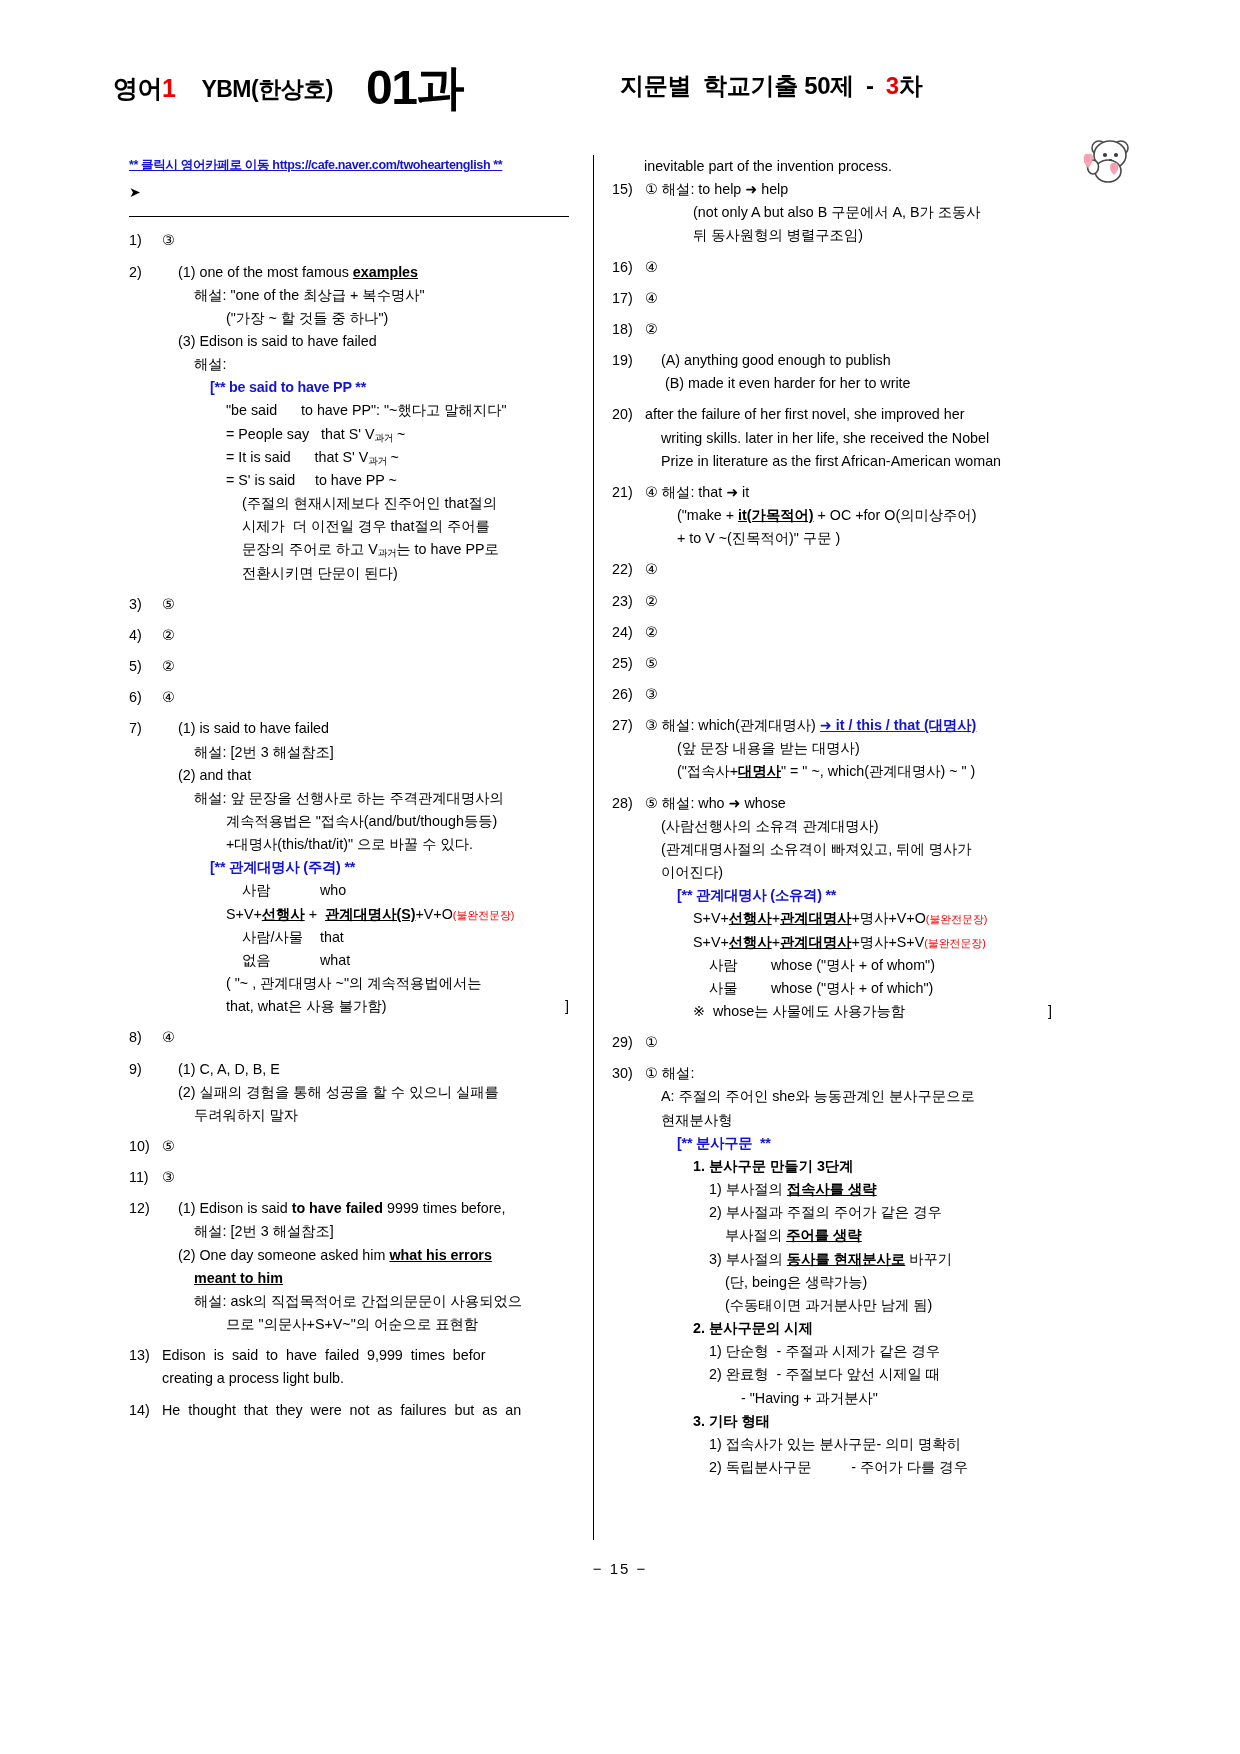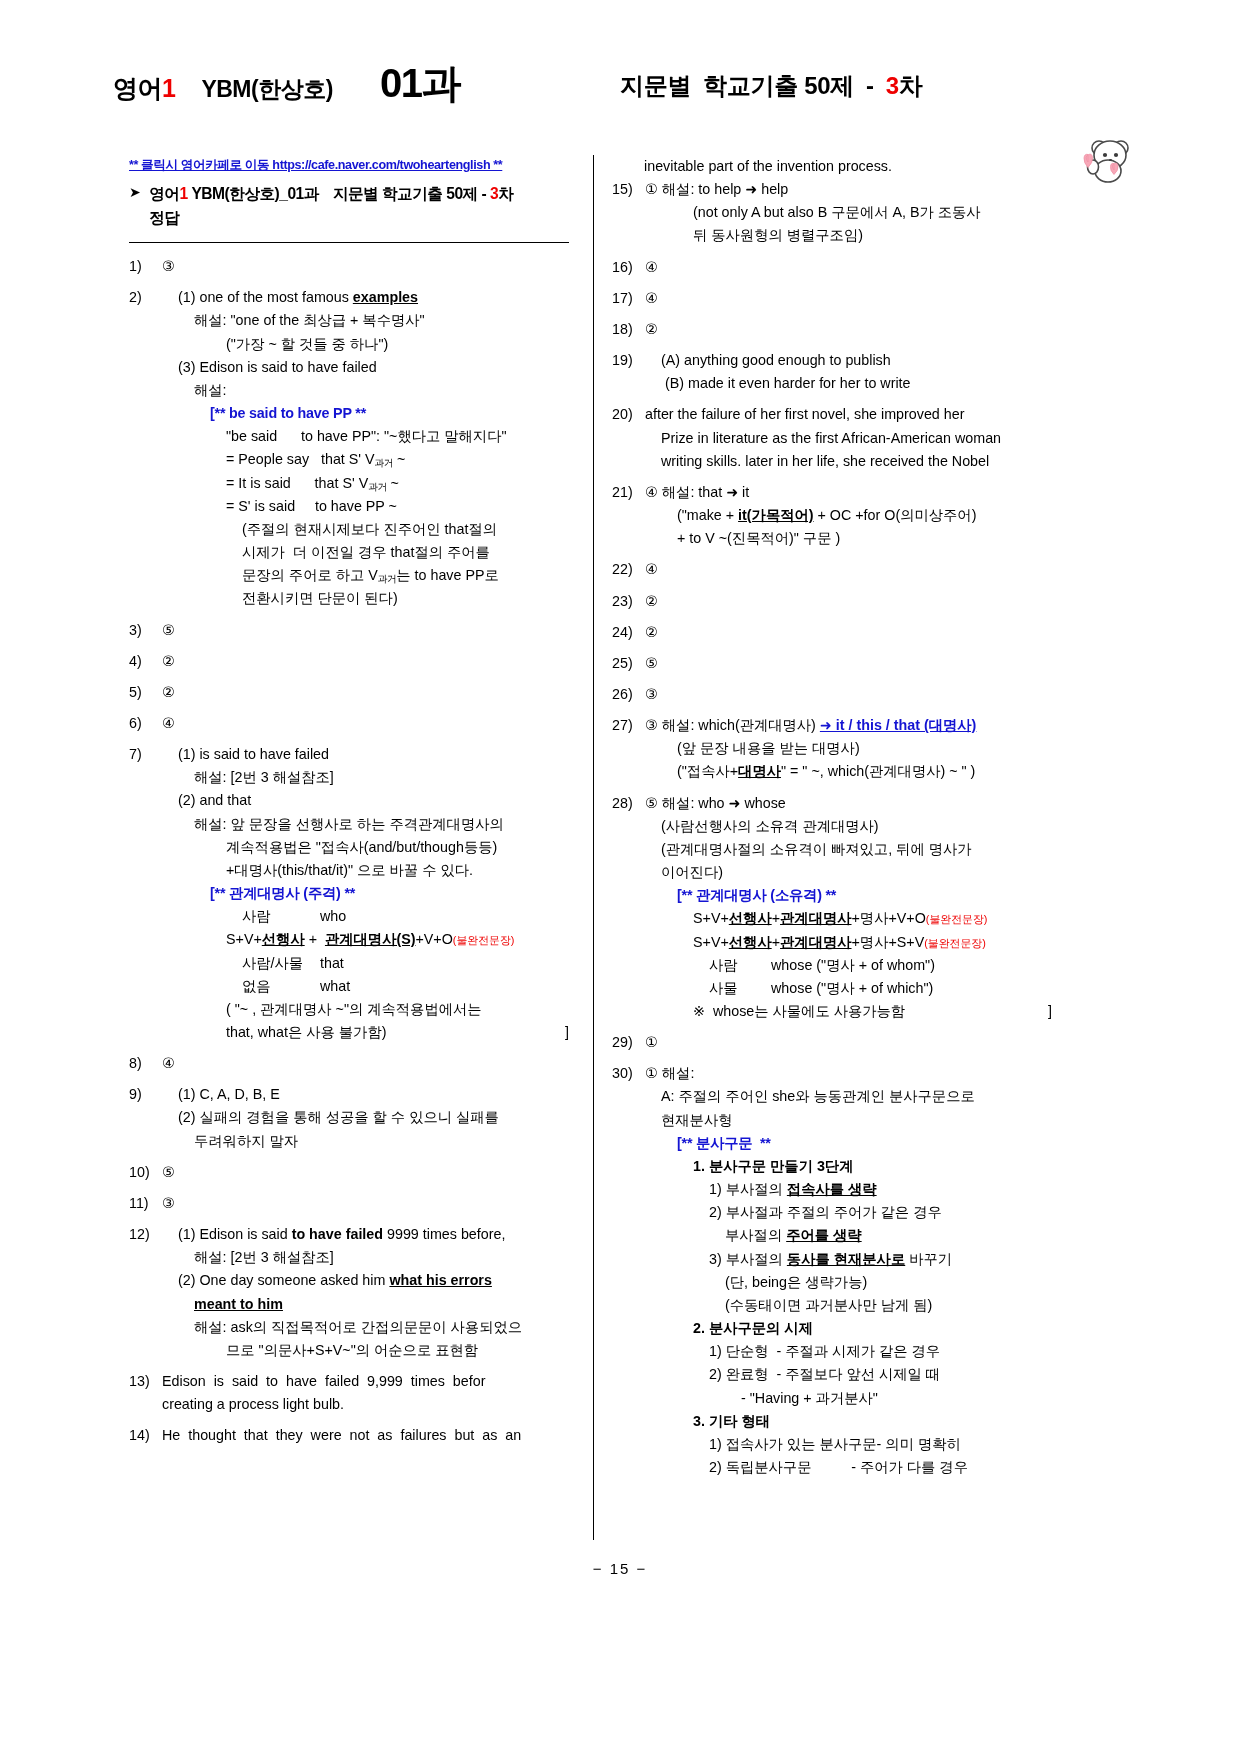--- a/index.html
+++ b/index.html
@@ -44,23 +44,23 @@
     letter-spacing: -0.5px;
   }
   .mh-subject .num { color: #ee0000; }
   .mh-pub {
     font-size: 23px;
     font-weight: bold;
     letter-spacing: -0.5px;
   }
   .mh-lesson {
     position: absolute;
-    left: 380px;
+    left: 366px;
     top: -6px;
-    font-size: 40px;
+    font-size: 48px;
     font-weight: bold;
     letter-spacing: -1.5px;
   }
   .mh-right {
     position: absolute;
     left: 620px;
     top: 8px;
     font-size: 24px;
     font-weight: bold;
     letter-spacing: -0.3px;
@@ -206,26 +206,20 @@
       </svg>
     </div>
   </div>
 
   <div class="col-divider"></div>
 
   <div class="col col-left">
     <a class="cafe-link" href="#">** 클릭시 영어카페로 이동 https://cafe.naver.com/twoheartenglish **</a>
     <div class="doc-title">
       <span class="arrow">➤</span>
-      <span>
-        <span>영어</span><span class="num">1</span>
-        <span>YBM(한상호)_01과</span><span class="sp"></span><span>지문별 학교기출 50제 -</span>
-        <span class="num">3</span><span>차</span>
-        <span class="tw">정답</span>
-      </span>
     </div>
     <hr class="rule">
     <div id="left-items">
         <div class="item">
           <div class="item-no">1)</div>
           <div class="item-body">
             <div class="ln i0">③</div>
           </div>
         </div>
         <div class="gap"></div>
@@ -394,22 +388,22 @@
           <div class="item-body">
             <div class="ln i1">(A) anything good enough to publish</div>
             <div class="ln i1"> (B) made it even harder for her to write</div>
           </div>
         </div>
         <div class="gap"></div>
         <div class="item">
           <div class="item-no">20)</div>
           <div class="item-body">
             <div class="ln i0">after the failure of her first novel, she improved her</div>
+            <div class="ln i1">writing skills. later in her life, she received the Nobel</div>
             <div class="ln i1">Prize in literature as the first African-American woman</div>
-            <div class="ln i1">writing skills. later in her life, she received the Nobel</div>
           </div>
         </div>
         <div class="gap"></div>
         <div class="item">
           <div class="item-no">21)</div>
           <div class="item-body">
             <div class="ln i0">④ 해설: that ➜ it</div>
             <div class="ln i2">("make + <b class="u">it(가목적어)</b> + OC +for O(의미상주어)</div>
             <div class="ln i2">+ to V ~(진목적어)" 구문 )</div>
           </div>

